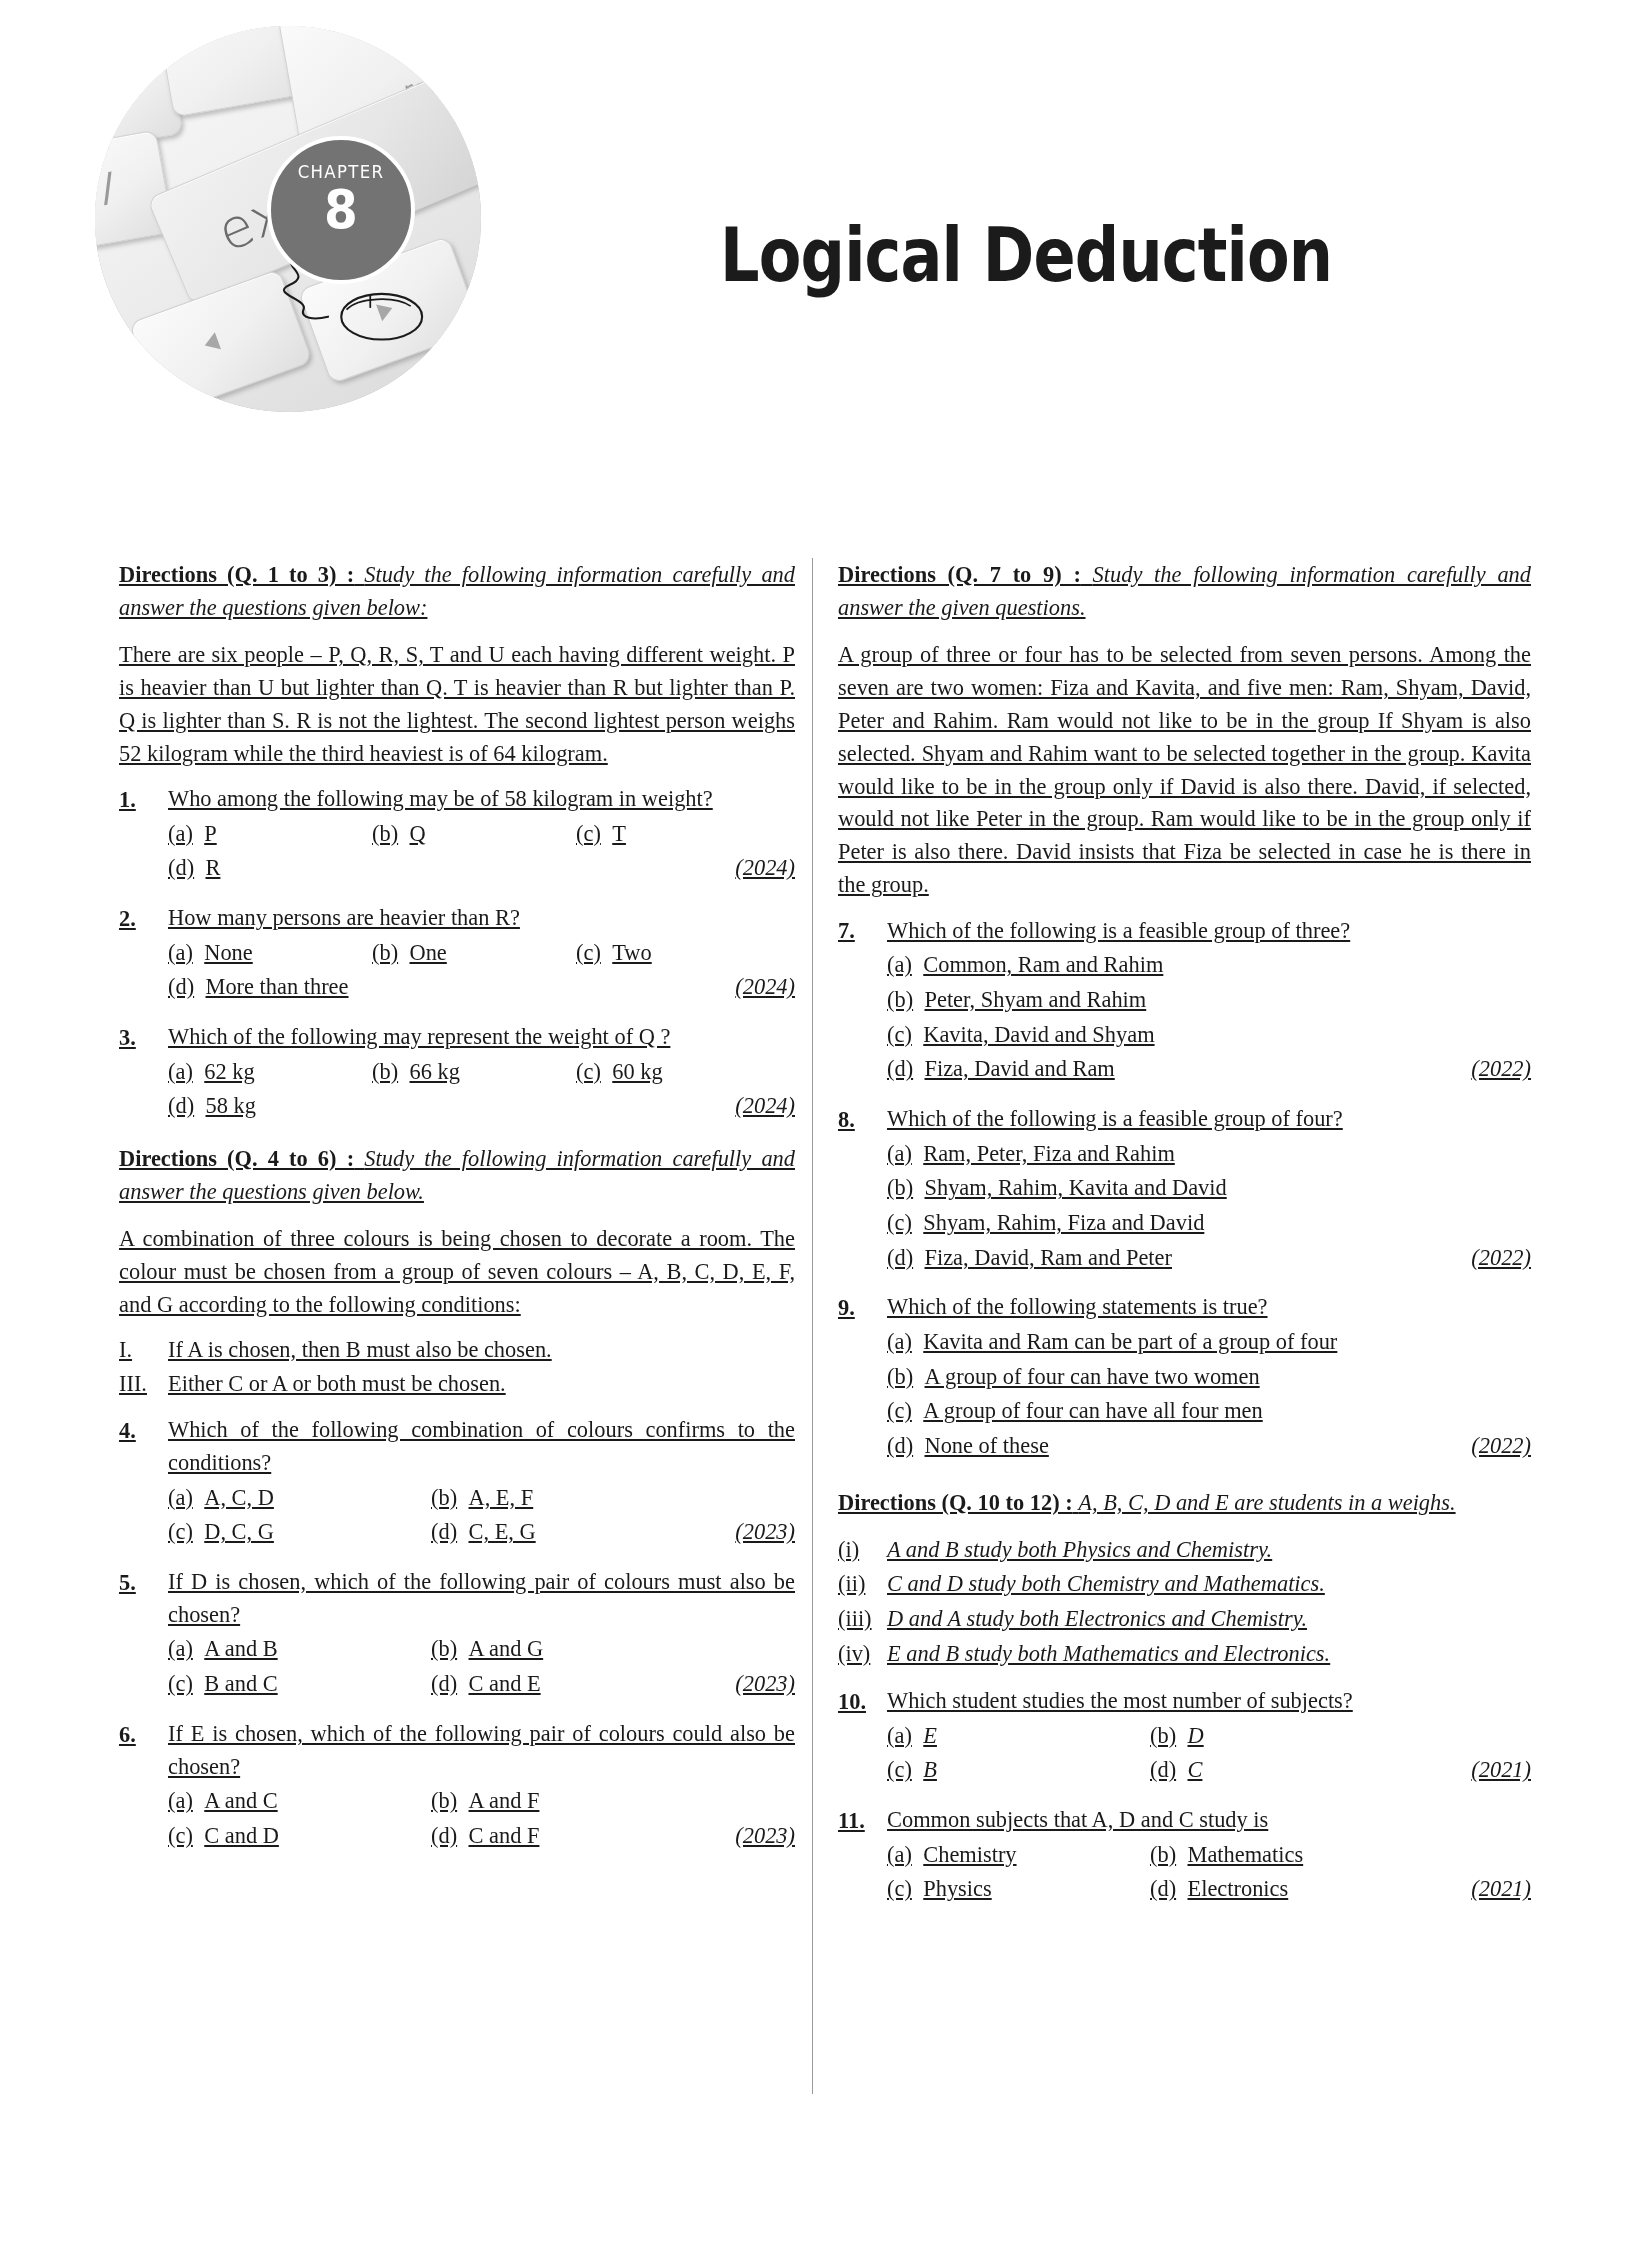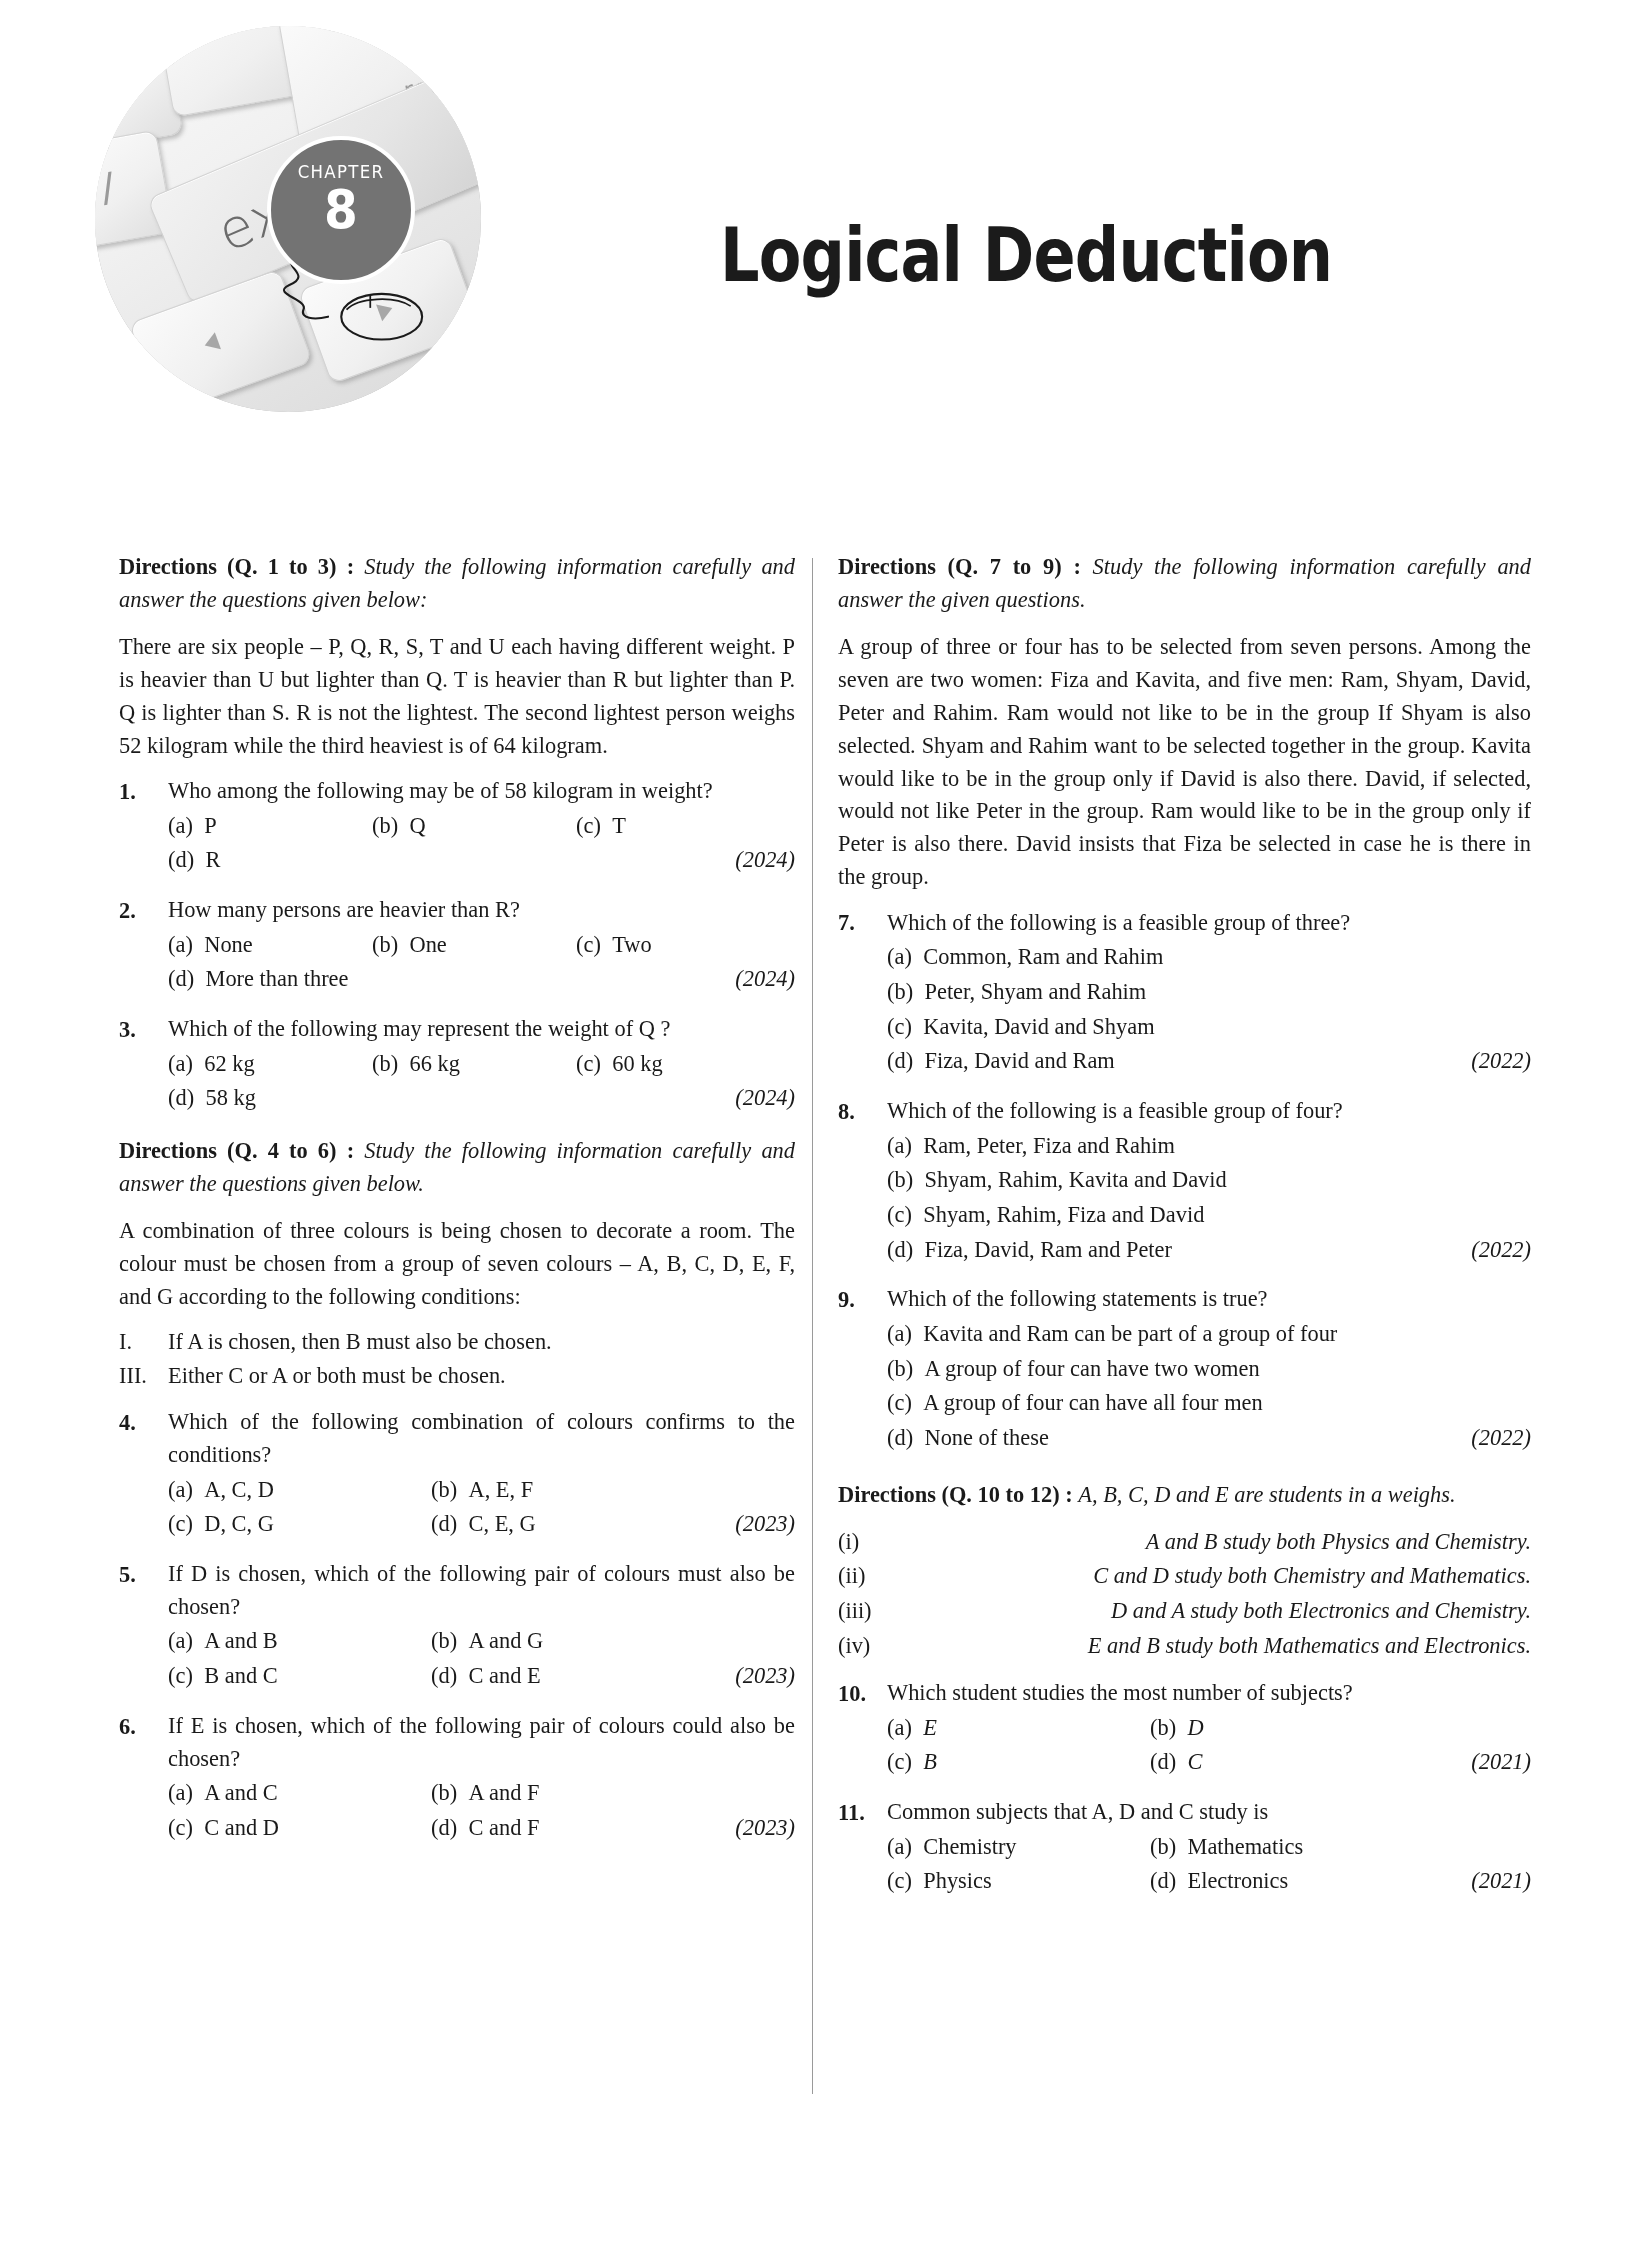--- a/index.html
+++ b/index.html
@@ -149,23 +149,24 @@
 
   
   .columns {
     position: absolute;
     left: 0;
     top: 551px;
     width: 1650px;
   }
   .col {
     position: absolute;
-    top: 0;
+    top: 8px;
     font-size: 22.4px;
     line-height: 1.47;
+    text-decoration: underline;
   }
   .col-left  { left: 119px;  width: 676px; }
   .col-right { left: 838px;  width: 693px; }
 
   .col-divider {
     position: absolute;
     left: 812px;
     top: 558px;
     width: 0.9px;
     height: 1536px;
@@ -252,21 +253,21 @@
 
   
   .lroman-item {
     display: flex;
     margin-bottom: 1.8px;
   }
   .lroman-lbl {
     flex: 0 0 49px;
     width: 49px;
   }
-  .lroman-txt { flex: 1 1 auto; text-align: right; }
+  .lroman-txt { flex: 1 1 auto; }
   .lroman-txt i, .ital-letter { font-style: italic; }
 
   .spacer-sm { height: 12.3px; }
   .spacer-md { height: 19.3px; }
 </style>
 </head>
 <body>
 
 <div class="page-header">
 

